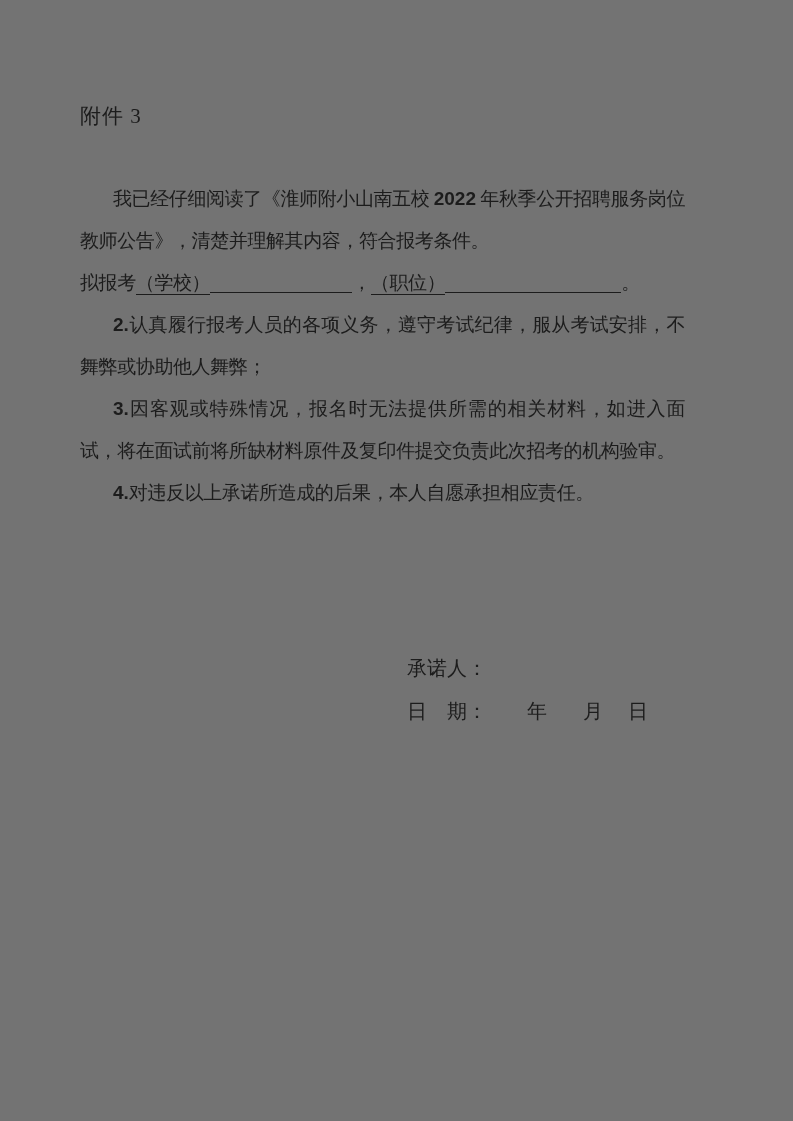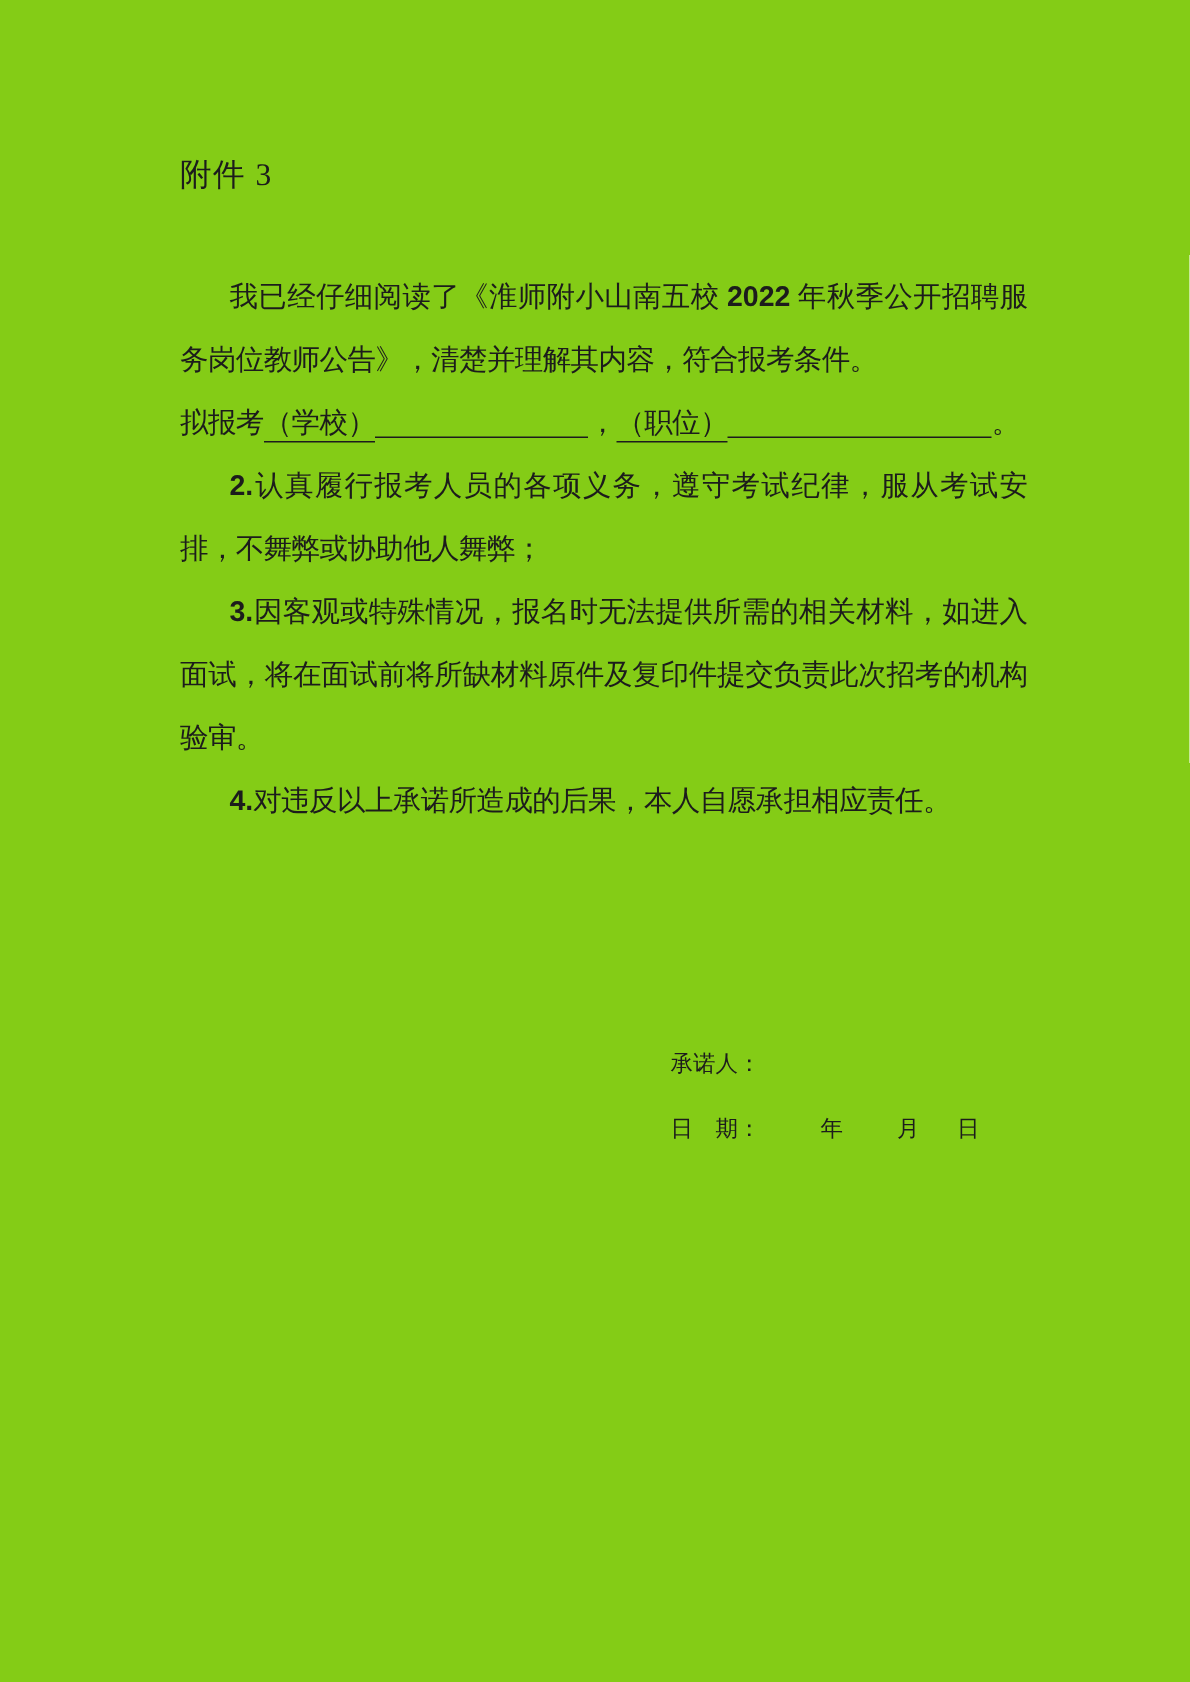--- a/index.html
+++ b/index.html
@@ -10,22 +10,22 @@
   body {
     width: 793px;
     height: 1121px;
     color: #1c1c1c;
     font-family: "Liberation Serif", "DejaVu Serif", serif;
   }
   .page {
     box-sizing: border-box;
     width: 793px;
     height: 1121px;
-    padding: 103px 108px 0 120px;
-    background: #84cc16;
+    padding: 103px 108px 0 80px;
+    background: #737373;
     overflow: hidden;
   }
   .attachment {
     font-size: 21px;
     line-height: 26px;
     letter-spacing: 1px;
   }
   .title {
     margin: 54px 0 0 0;
     font-size: 28px;
@@ -63,21 +63,21 @@
     vertical-align: -4px;
   }
   .blank-school { width: 142px; }
   .blank-position { width: 176px; }
   .signature {
     margin-top: 133px;
     padding-left: 327px;
   }
   .sig-line {
     margin: 0;
-    font-size: 15px;
+    font-size: 20px;
     line-height: 43px;
   }
   .unit-year { margin-left: 40px; }
   .unit-month { margin-left: 36px; }
   .unit-day { margin-left: 25px; }
 </style>
 </head>
 <body>
 
 <div class="page">

